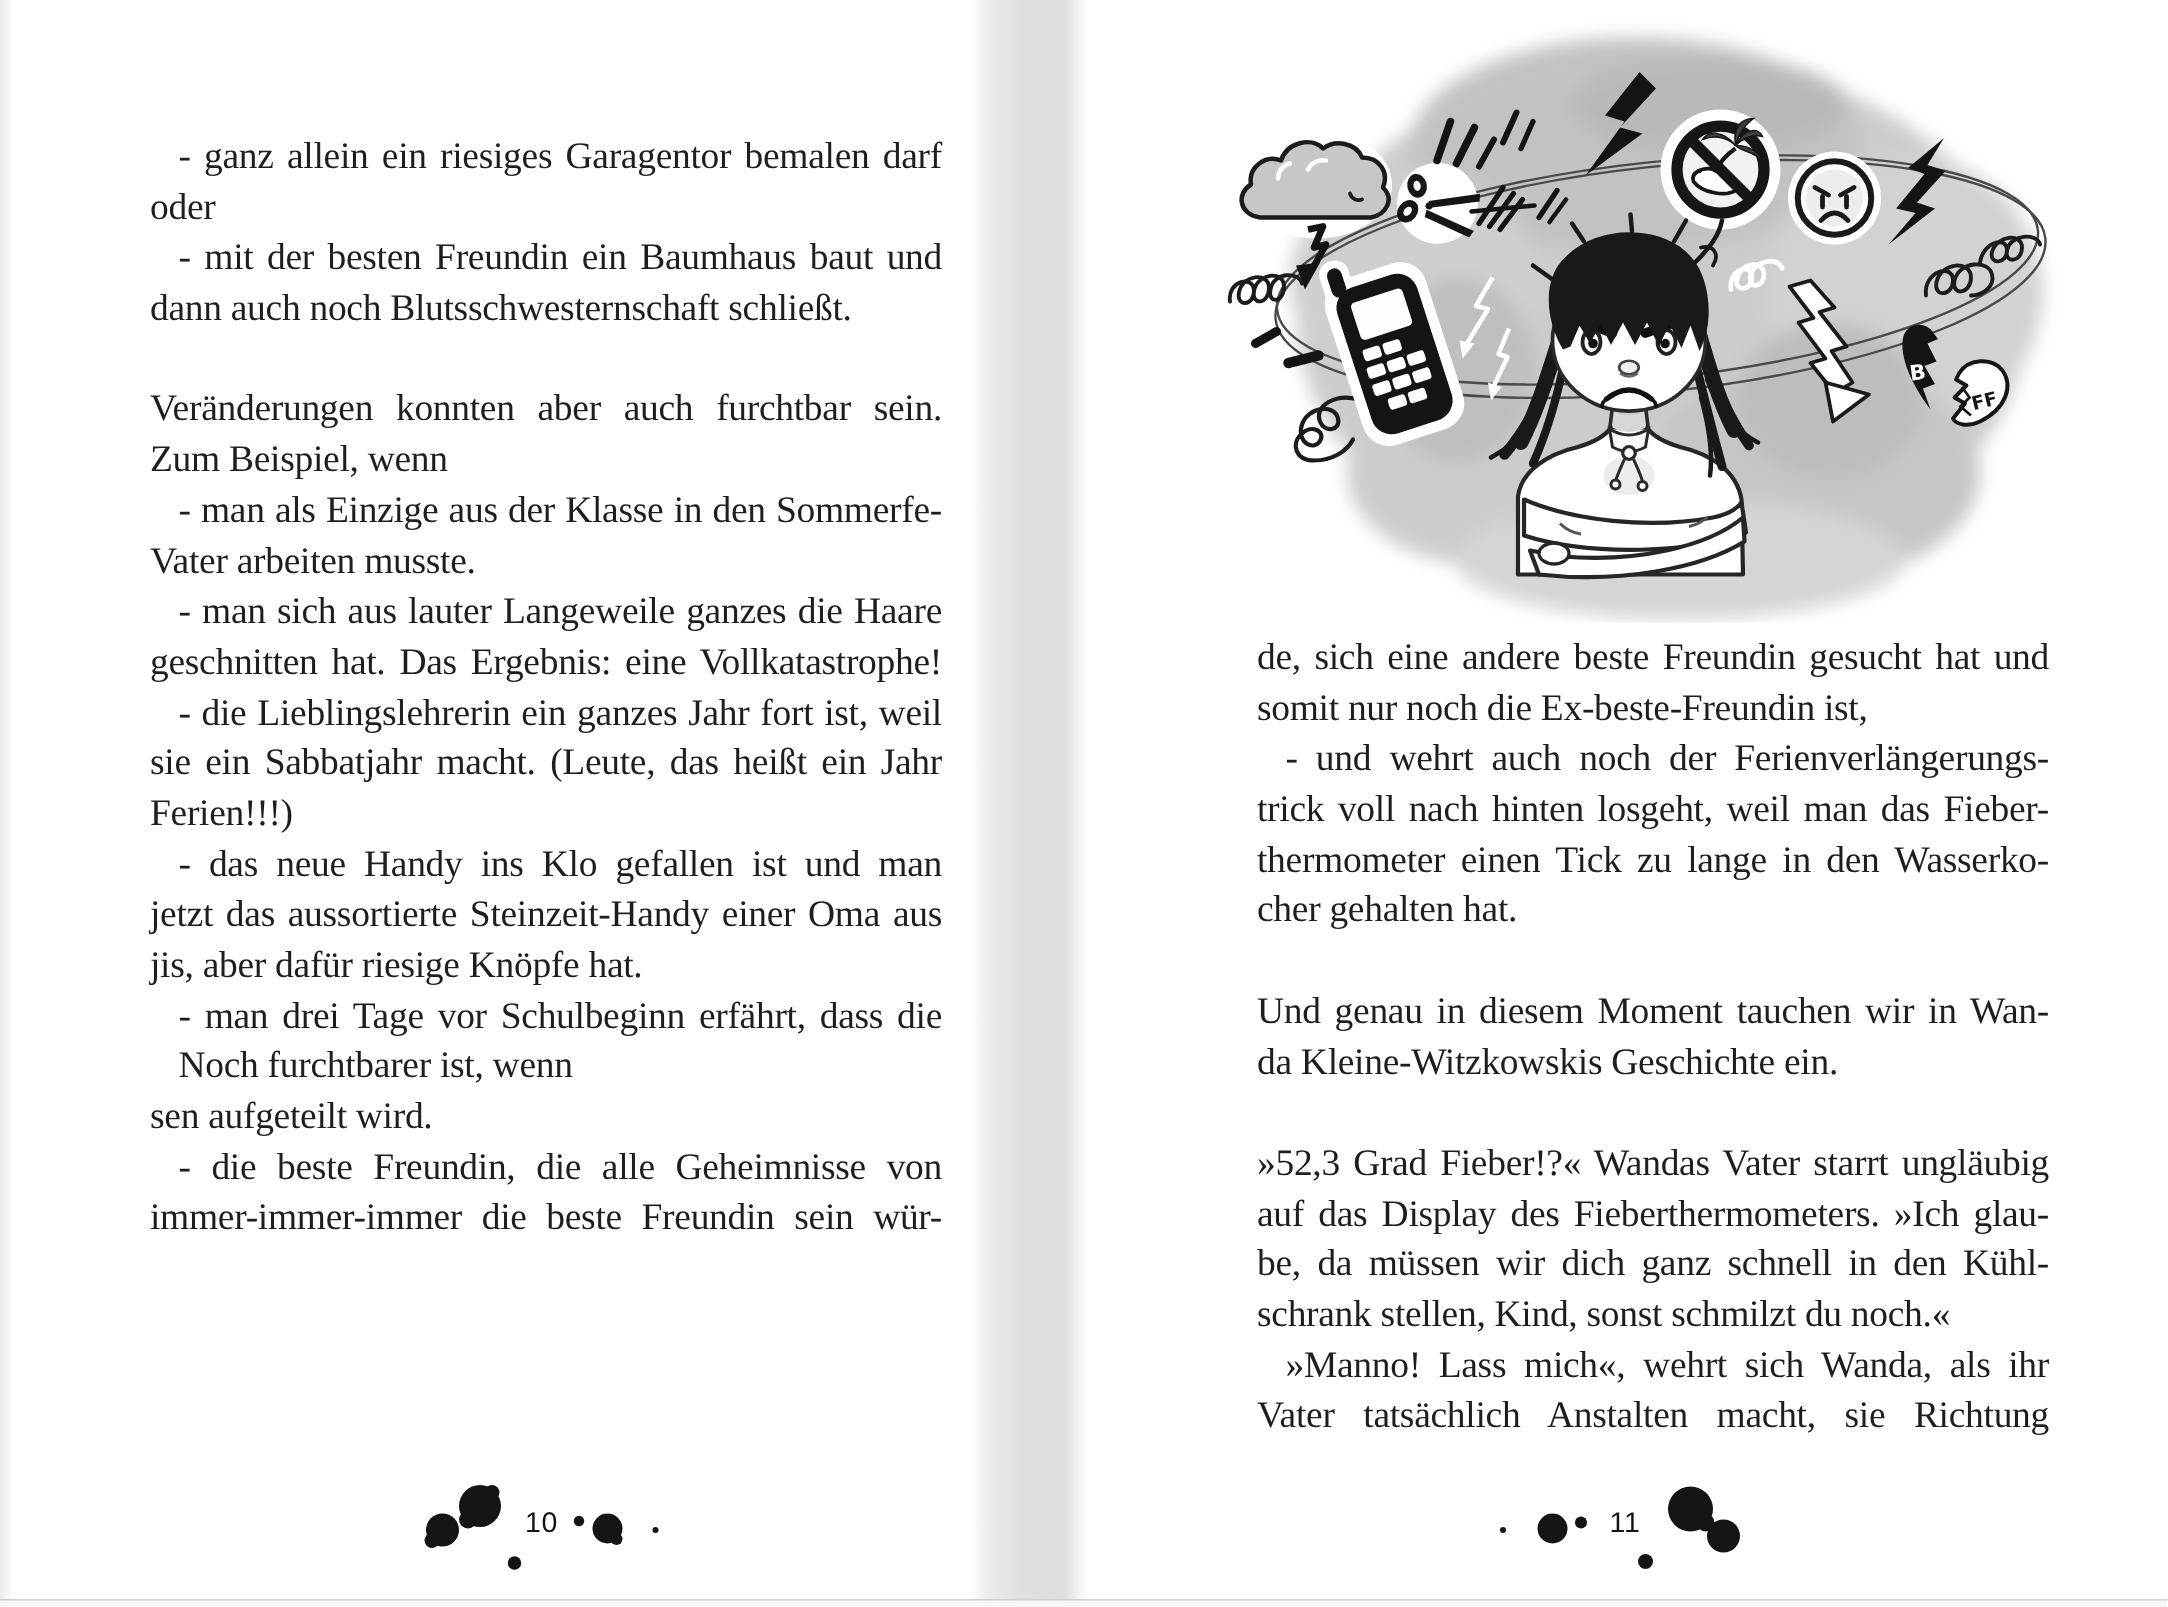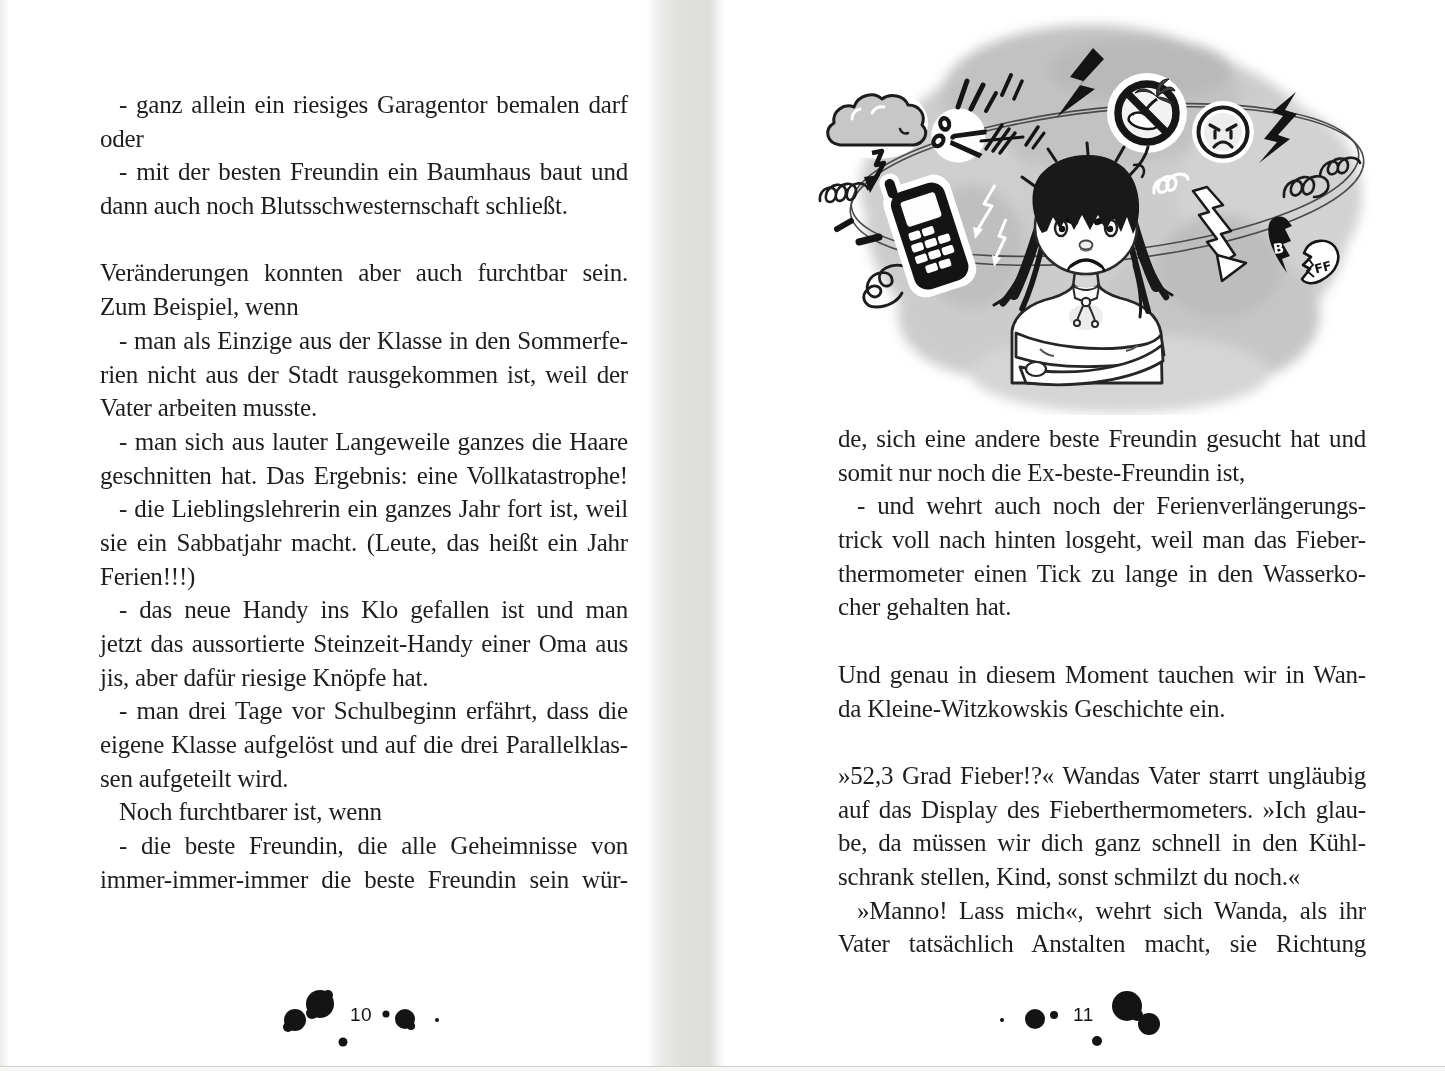--- a/index.html
+++ b/index.html
@@ -43,34 +43,32 @@
 
   <div id="left-text" class="text-block">
       <div class="line just ind">- ganz allein ein riesiges Garagentor bemalen darf</div>
       <div class="line">oder</div>
       <div class="line just ind">- mit der besten Freundin ein Baumhaus baut und</div>
       <div class="line">dann auch noch Blutsschwesternschaft schließt.</div>
       <div class="line"></div>
       <div class="line just">Veränderungen konnten aber auch furchtbar sein.</div>
       <div class="line">Zum Beispiel, wenn</div>
       <div class="line just ind">- man als Einzige aus der Klasse in den Sommerfe-</div>
-      <div class="line just">rien nicht aus der Stadt rausgekommen ist, weil der</div>
       <div class="line">Vater arbeiten musste.</div>
       <div class="line just ind">- man sich aus lauter Langeweile ganzes die Haare</div>
       <div class="line just">geschnitten hat. Das Ergebnis: eine Vollkatastrophe!</div>
       <div class="line just ind">- die Lieblingslehrerin ein ganzes Jahr fort ist, weil</div>
       <div class="line just">sie ein Sabbatjahr macht. (Leute, das heißt ein Jahr</div>
       <div class="line">Ferien!!!)</div>
       <div class="line just ind">- das neue Handy ins Klo gefallen ist und man</div>
       <div class="line just">jetzt das aussortierte Steinzeit-Handy einer Oma aus</div>
       <div class="line">jis, aber dafür riesige Knöpfe hat.</div>
       <div class="line just ind">- man drei Tage vor Schulbeginn erfährt, dass die</div>
-      <div class="line just">eigene Klasse aufgelöst und auf die drei Parallelklas-</div>
+      <div class="line ind">Noch furchtbarer ist, wenn</div>
       <div class="line">sen aufgeteilt wird.</div>
-      <div class="line ind">Noch furchtbarer ist, wenn</div>
       <div class="line just ind">- die beste Freundin, die alle Geheimnisse von</div>
       <div class="line just">immer-immer-immer die beste Freundin sein wür-</div>
     </div>
 
   <div id="right-text" class="text-block">
       <div class="line just">de, sich eine andere beste Freundin gesucht hat und</div>
       <div class="line">somit nur noch die Ex-beste-Freundin ist,</div>
       <div class="line just ind">- und wehrt auch noch der Ferienverlängerungs-</div>
       <div class="line just">trick voll nach hinten losgeht, weil man das Fieber-</div>
       <div class="line just">thermometer einen Tick zu lange in den Wasserko-</div>

